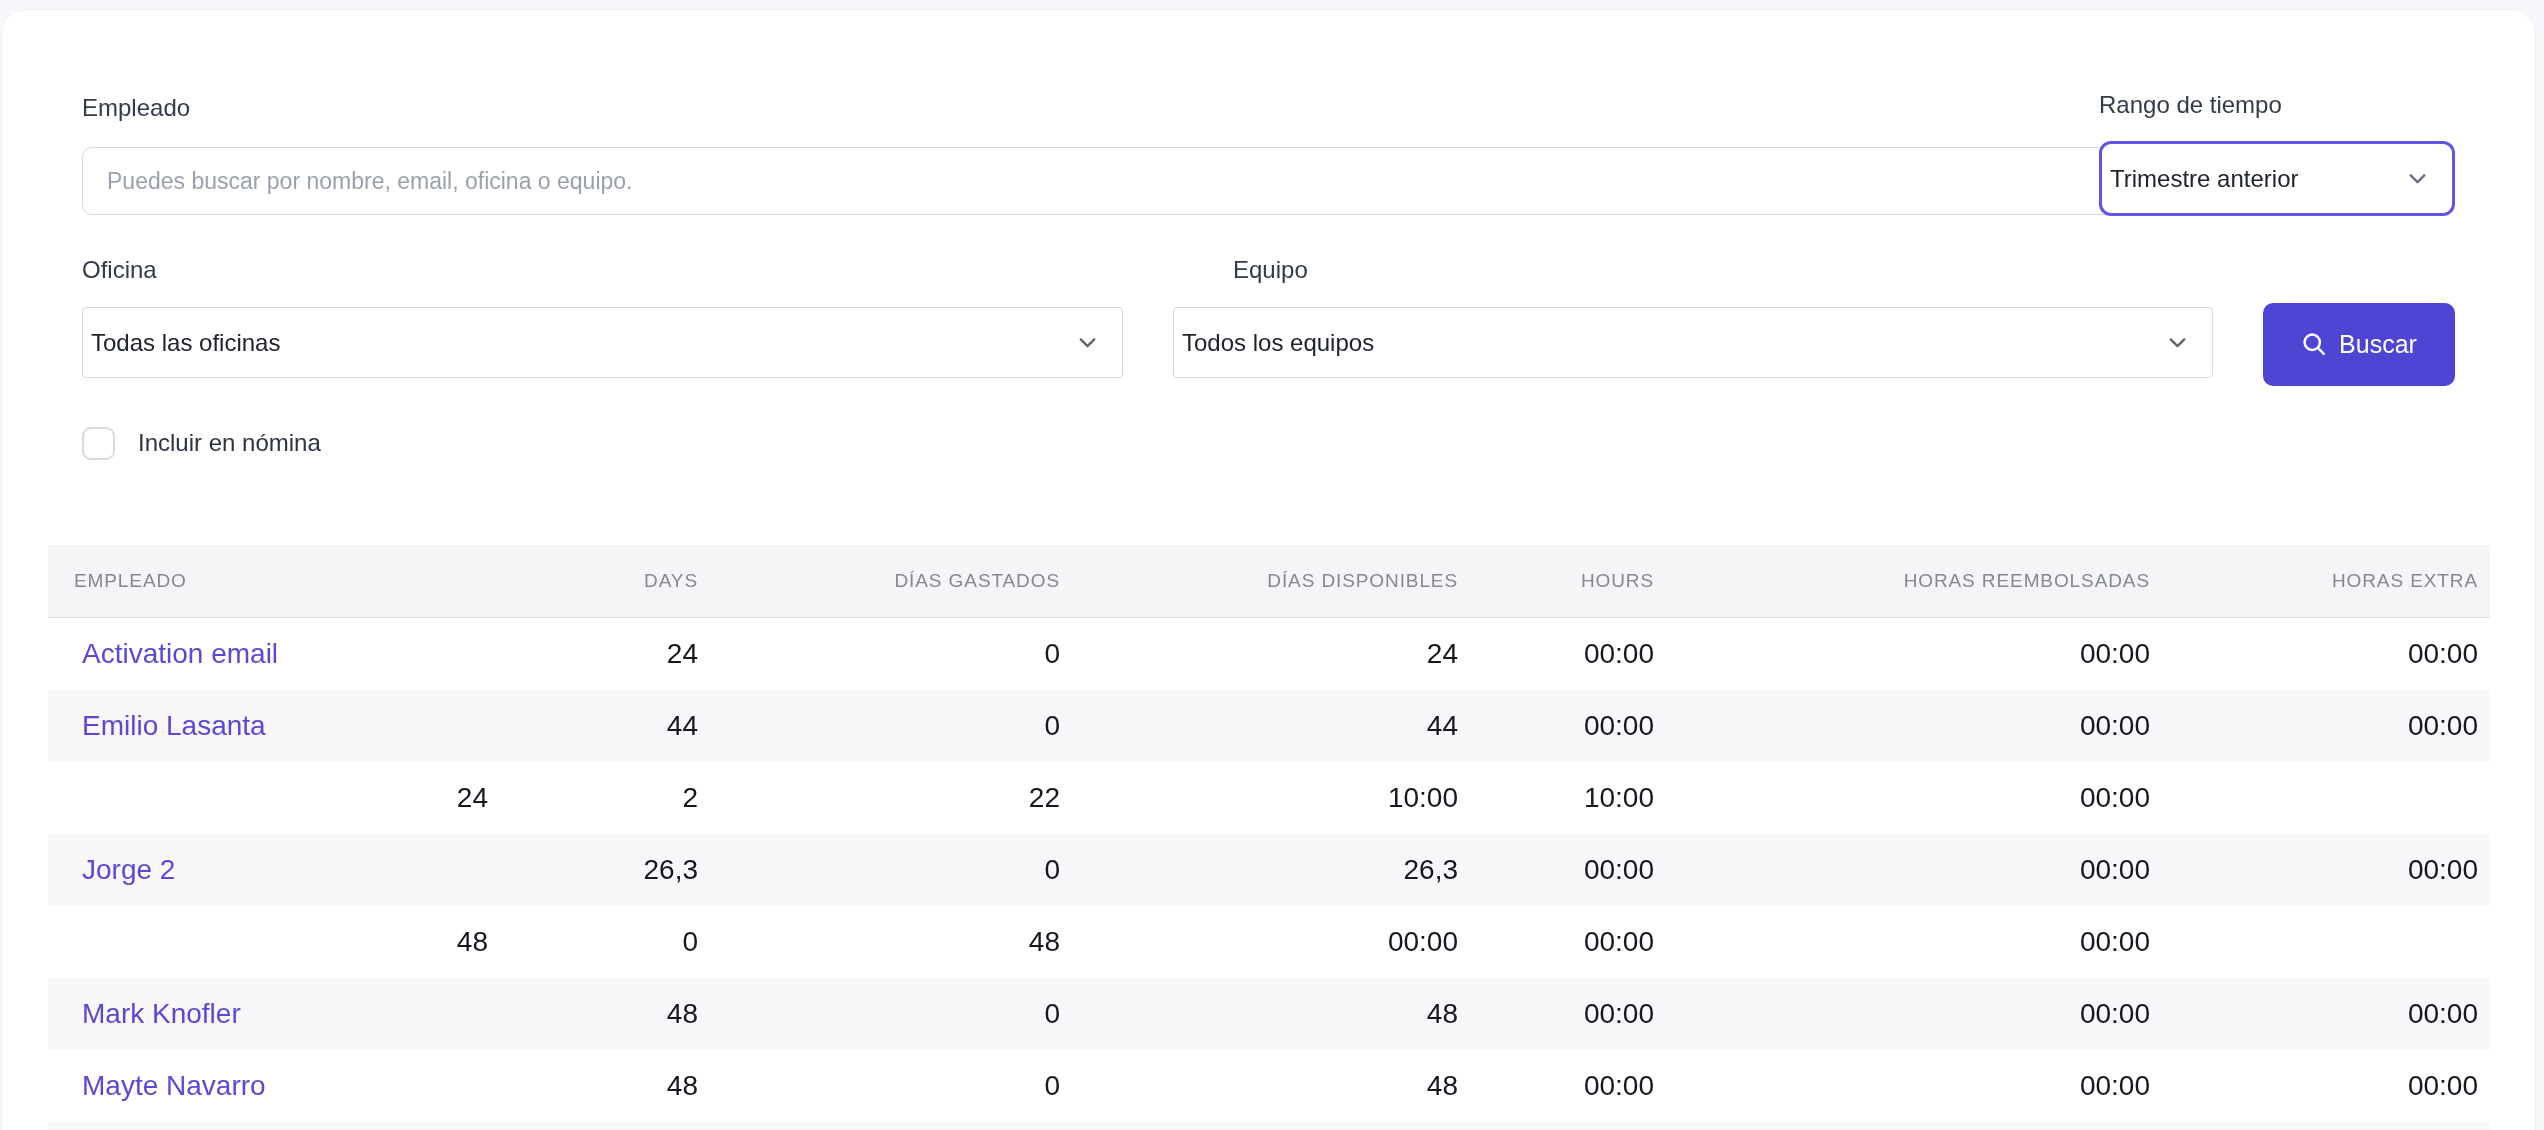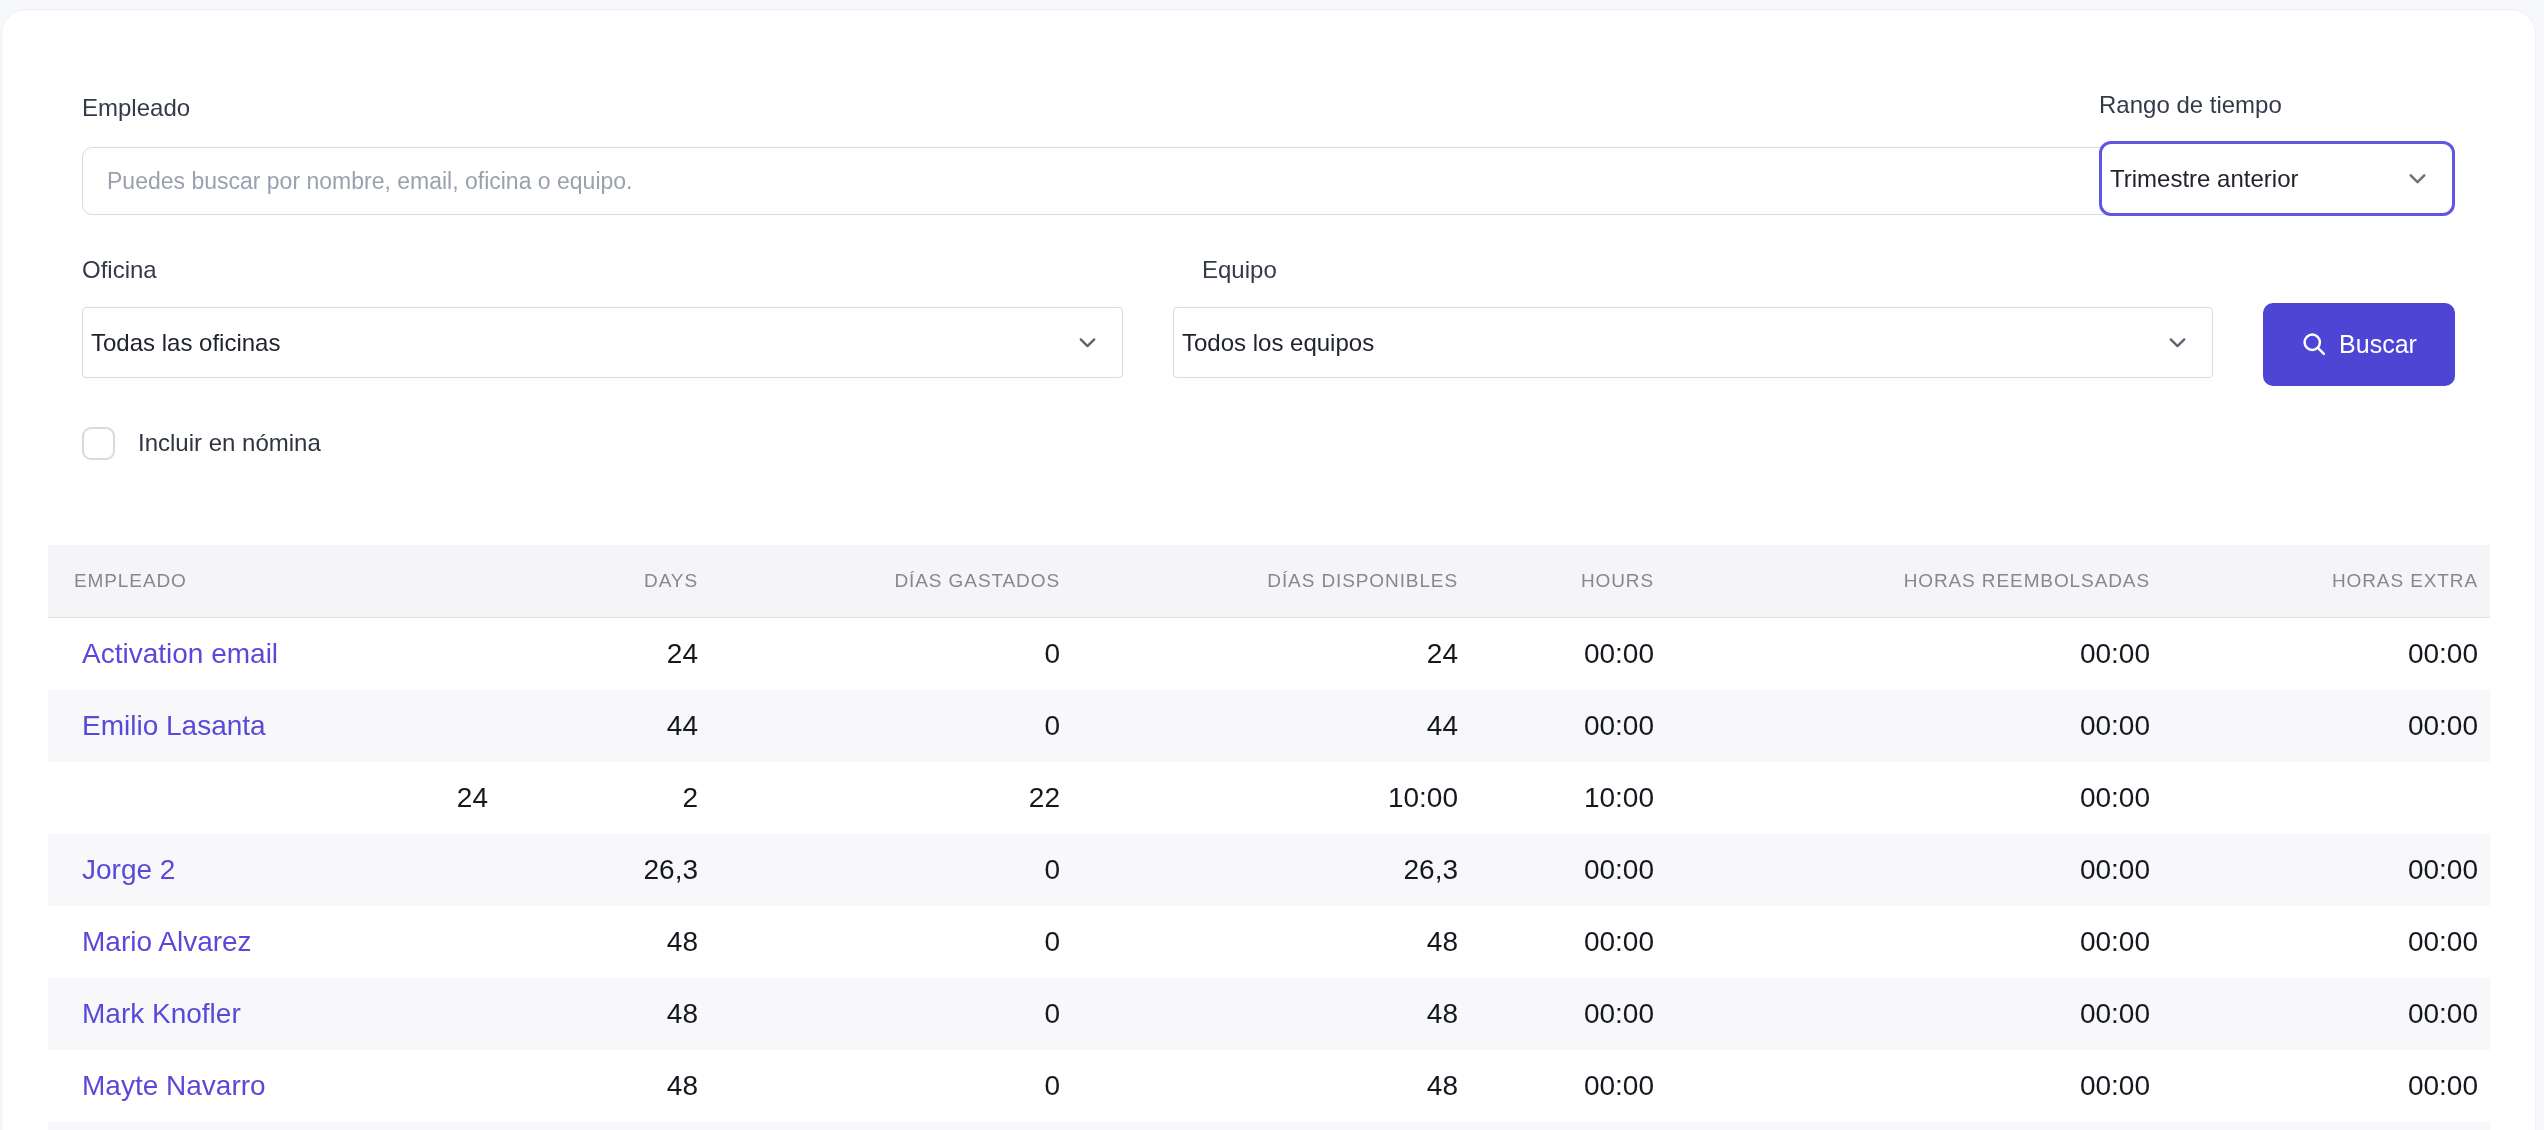--- a/index.html
+++ b/index.html
@@ -128,21 +128,21 @@
 
 <div class="select" id="oficina-select">
   <span class="val">Todas las oficinas</span>
   <span class="chev">
     <svg width="25" height="25" viewBox="0 0 24 24">
         <path d="M5.5 9 L12 15.5 L18.5 9" fill="none" stroke="#5c6370" stroke-width="2.2" stroke-linecap="round" stroke-linejoin="round"></path>
       </svg>
   </span>
 </div>
 
-<div class="field-label" style="left:1202px; top:256px;">Equipo</div>
+<div class="field-label" style="left:1233px; top:256px;">Equipo</div>
 
 <div class="select" id="equipo-select">
   <span class="val">Todos los equipos</span>
   <span class="chev">
     <svg width="25" height="25" viewBox="0 0 24 24">
         <path d="M5.5 9 L12 15.5 L18.5 9" fill="none" stroke="#5c6370" stroke-width="2.2" stroke-linecap="round" stroke-linejoin="round"></path>
       </svg>
   </span>
 </div>
 
@@ -203,21 +203,20 @@
     <div class="cell first"><a class="emp-link">Jorge 2</a></div>
     <div class="cell">26,3</div>
     <div class="cell">0</div>
     <div class="cell">26,3</div>
     <div class="cell">00:00</div>
     <div class="cell">00:00</div>
     <div class="cell">00:00</div>
   </div>
 
   <div class="t-row t-body-row">
-    <div class="cell first"><a class="emp-link">Mario Alvarez</a></div>
     <div class="cell">48</div>
     <div class="cell">0</div>
     <div class="cell">48</div>
     <div class="cell">00:00</div>
     <div class="cell">00:00</div>
     <div class="cell">00:00</div>
   </div>
 
   <div class="t-row t-body-row alt">
     <div class="cell first"><a class="emp-link">Mark Knofler</a></div>

